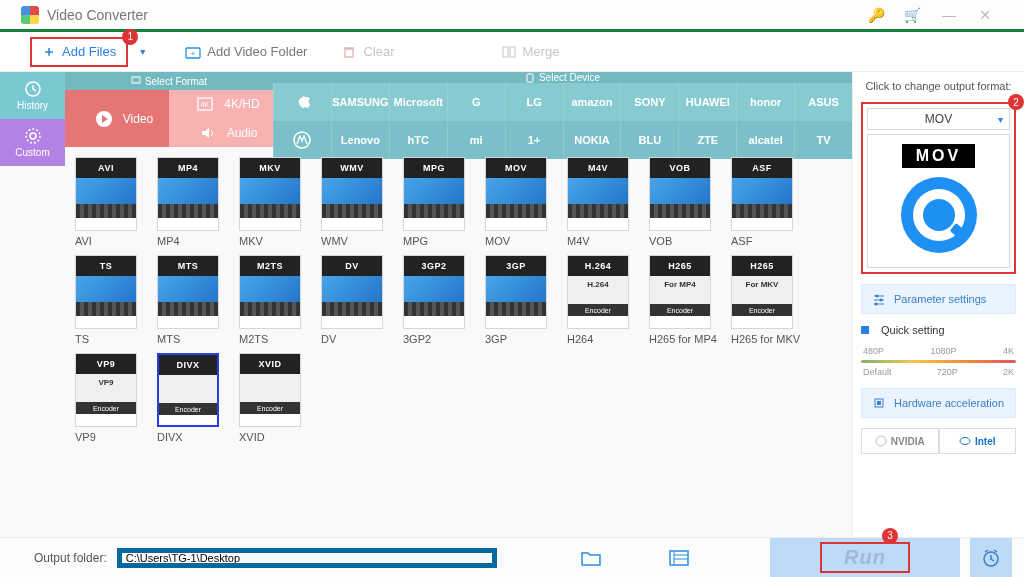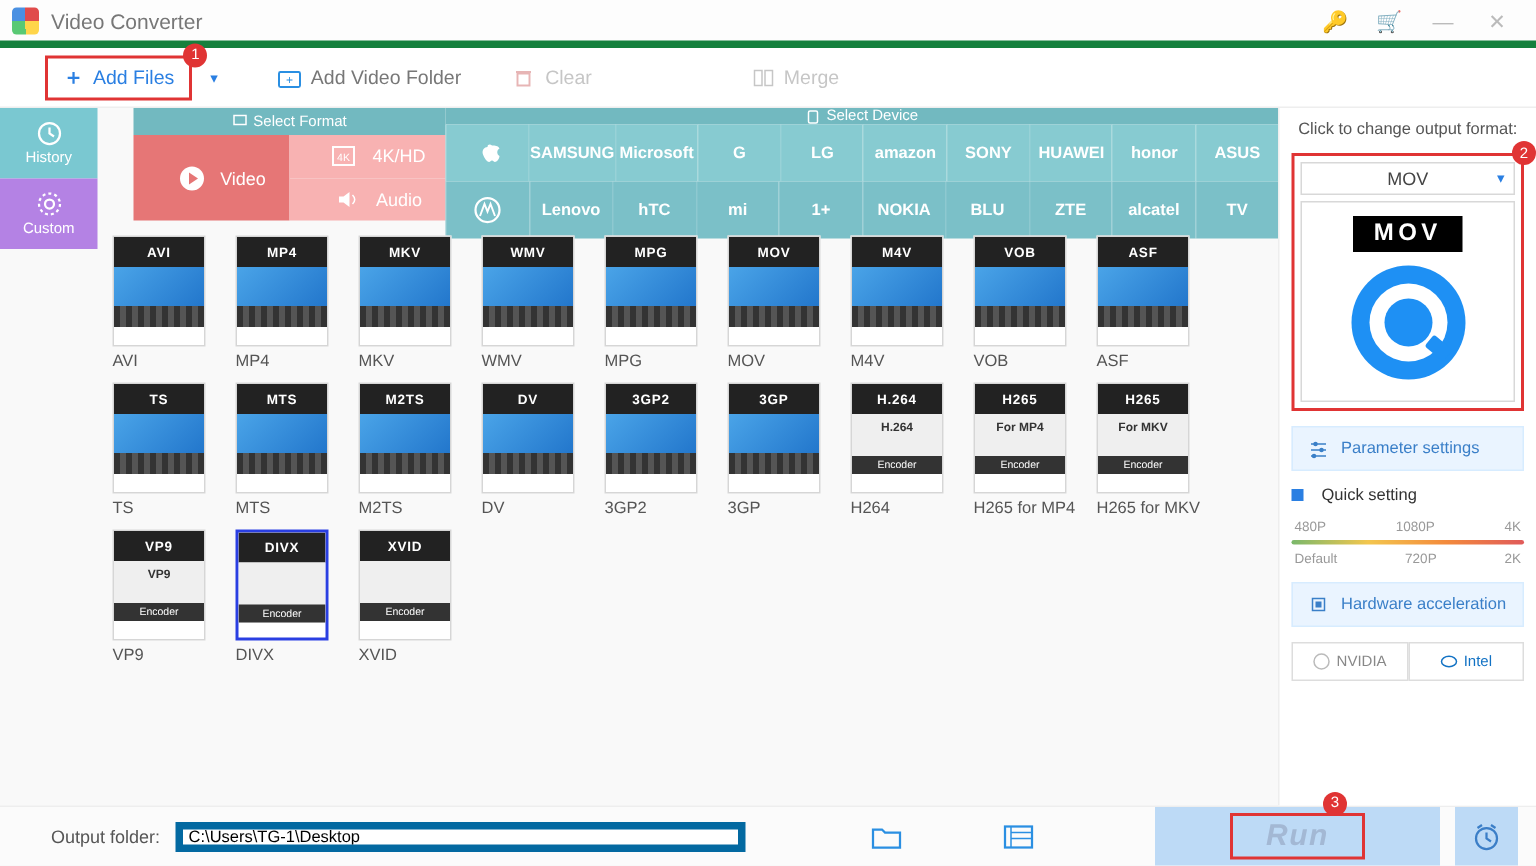--- a/index.html
+++ b/index.html
@@ -1,19 +1,19 @@
 <!DOCTYPE html>
 <html><head>
 <meta charset="utf-8">
 <style>
   * { box-sizing: border-box; margin: 0; padding: 0; font-family: "Segoe UI", Tahoma, sans-serif; }
   body { width: 1024px; height: 577px; background: #f9f9f9; color: #444; font-size: 12px; overflow: hidden; }
 
   
-  .titlebar { height: 32px; display: flex; align-items: center; padding: 0 8px; background: #fdfdfd; border-bottom: 5px solid #15803d; }
+  .titlebar { height: 32px; display: flex; align-items: center; padding: 0 21px; background: #fdfdfd; border-bottom: 3px solid #15803d; }
   .logo { width: 18px; height: 18px; margin-right: 8px; border-radius: 3px; background: conic-gradient(#e04b4b 0 90deg, #ffd54a 90deg 180deg, #59c974 180deg 270deg, #4a90e2 270deg 360deg); }
   .titlebar .title { font-size: 14px; color: #777; }
   .titlebar .spacer { flex: 1; }
   .titlebar .tbtn { width: 36px; height: 32px; display: flex; align-items: center; justify-content: center; color: #bbb; font-size: 14px; }
   .titlebar .tbtn.key { color: #f3a056; }
   .titlebar .tbtn.cart { color: #f38b8b; }
 
   
   .toolbar { height: 40px; display: flex; align-items: center; padding: 0 30px; background: #fff; border-bottom: 1px solid #eee; gap: 6px; }
   .add-files { border: 2px solid #e03434; padding: 4px 10px; display: flex; align-items: center; gap: 6px; color: #2a7fe2; font-size: 13px; position: relative; }
@@ -25,21 +25,21 @@
   .ico16 { width: 16px; height: 16px; display: inline-flex; align-items: center; justify-content: center; }
 
   
   .main { display: flex; height: calc(577px - 32px - 40px - 40px); }
   .leftcol { width: 65px; }
   .leftbtn { height: 47px; display: flex; flex-direction: column; align-items: center; justify-content: center; color: #fff; font-size: 10px; gap: 2px; }
   .leftbtn.history { background: #7ac8d1; }
   .leftbtn.custom  { background: #b482e4; }
 
   .center { flex: 1; display: flex; flex-direction: column; }
-  .tabs { display: flex; height: 75px; margin-left: 24px; }
+  .tabs { display: flex; height: 75px; }
   .tabs .catcol { width: 104px; display: flex; flex-direction: column; }
   .tabs .catcell { flex: 1; display: flex; align-items: center; gap: 10px; padding-left: 14px; color: #fff; font-size: 12px; justify-content: center; }
   .catcell.video { background: #e67676; }
   .catcell.kh    { background: #f08d8d; }
   .catcell.web   { background: #f3a3a3; }
   .catcell.audio { background: #e67676; }
   .catcol.second .catcell { background: #f3a3a3; }
   .catcol.second .catcell.kh { background: #f8b2b2; }
   .headwrap { display:flex; flex-direction:column; }
   .headlabel { height:18px; background:#72b9c0; color:#fff; font-size:10px; display:flex; align-items:center; justify-content:center; gap:4px;}
@@ -70,21 +70,21 @@
   .movlogo { height:134px; border:1px solid #d8d8d8; margin-top:4px; display:flex; flex-direction:column; align-items:center; justify-content:center;}
   .movlogo .mband { background:#000; color:#fff; font-size:16px; font-weight:bold; letter-spacing:3px; padding:3px 14px; }
   .movlogo .qtsvg { margin-top:4px;}
   .rpanel-btn { border:1px solid #d7ecff; background:#eaf4ff; height:30px; display:flex; align-items:center; padding:0 10px; color:#3a7fc8; font-size:11px; gap:8px;}
   .qset { font-size:11px; color:#333; display:flex; align-items:center; gap:12px;}
   .qset .dot { width:8px;height:8px;background:#2a7fe2;}
   .slider { height:32px; position:relative;}
   .slider .labels { display:flex; justify-content:space-between; font-size:9px; color:#999; padding:0 2px;}
   .slider .bar { margin-top:4px; height:3px; border-radius:2px; background:linear-gradient(90deg,#7ab86b 0%,#f3c64e 33%,#f38b3c 66%,#e05a5a 100%);}
   .slider .labels2 { display:flex; justify-content:space-between; font-size:9px; color:#999; padding:0 2px; margin-top:4px;}
-  .hw { display:flex; gap:0;}
+  .hw { display:flex; gap:0;font-weight:bold;}
   .hw .chip { flex:1; height:26px; border:1px solid #ddd; display:flex; align-items:center; justify-content:center; font-size:10px; gap:4px; color:#888;}
   .hw .chip.intel { color:#1272c4;}
 
   
   .footer { height:40px; display:flex; align-items:center; padding:0 12px 0 34px; background:#fbfbfb; border-top:1px solid #eee; gap:10px;}
   .footer .lbl { font-size:12px; color:#555;}
   .footer input { flex:0 0 380px; height:20px; border:5px solid #0369a1; font-size:11px; padding:0 4px;}
   .footer .ficon { width:28px; height:28px; display:flex; align-items:center; justify-content:center; color:#2a8fe2; font-size:18px;}
   .runwrap { margin-left:auto; width:190px; height:40px; background:#bddaf6; display:flex; align-items:center; justify-content:center; position:relative;}
   .runbox { border:2px solid #e03434; padding:2px 22px;}

